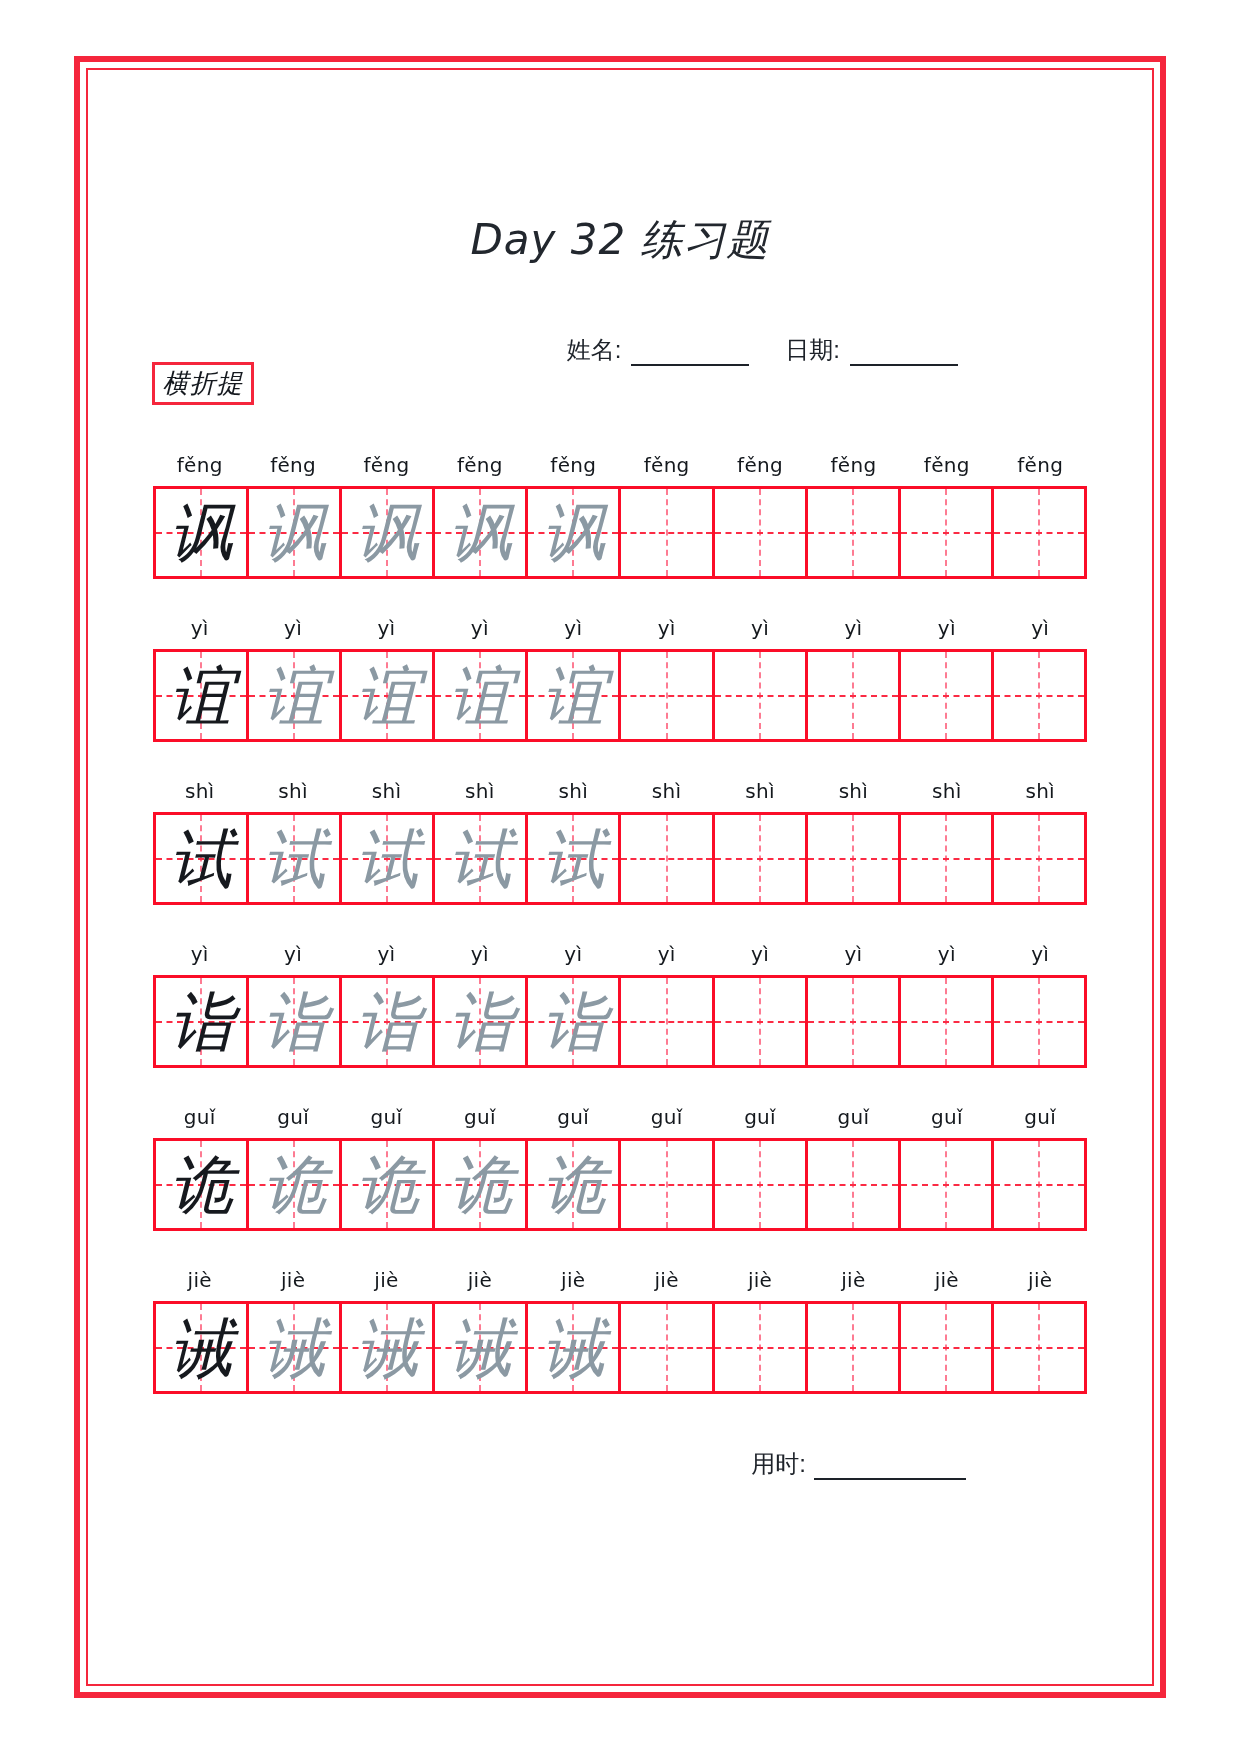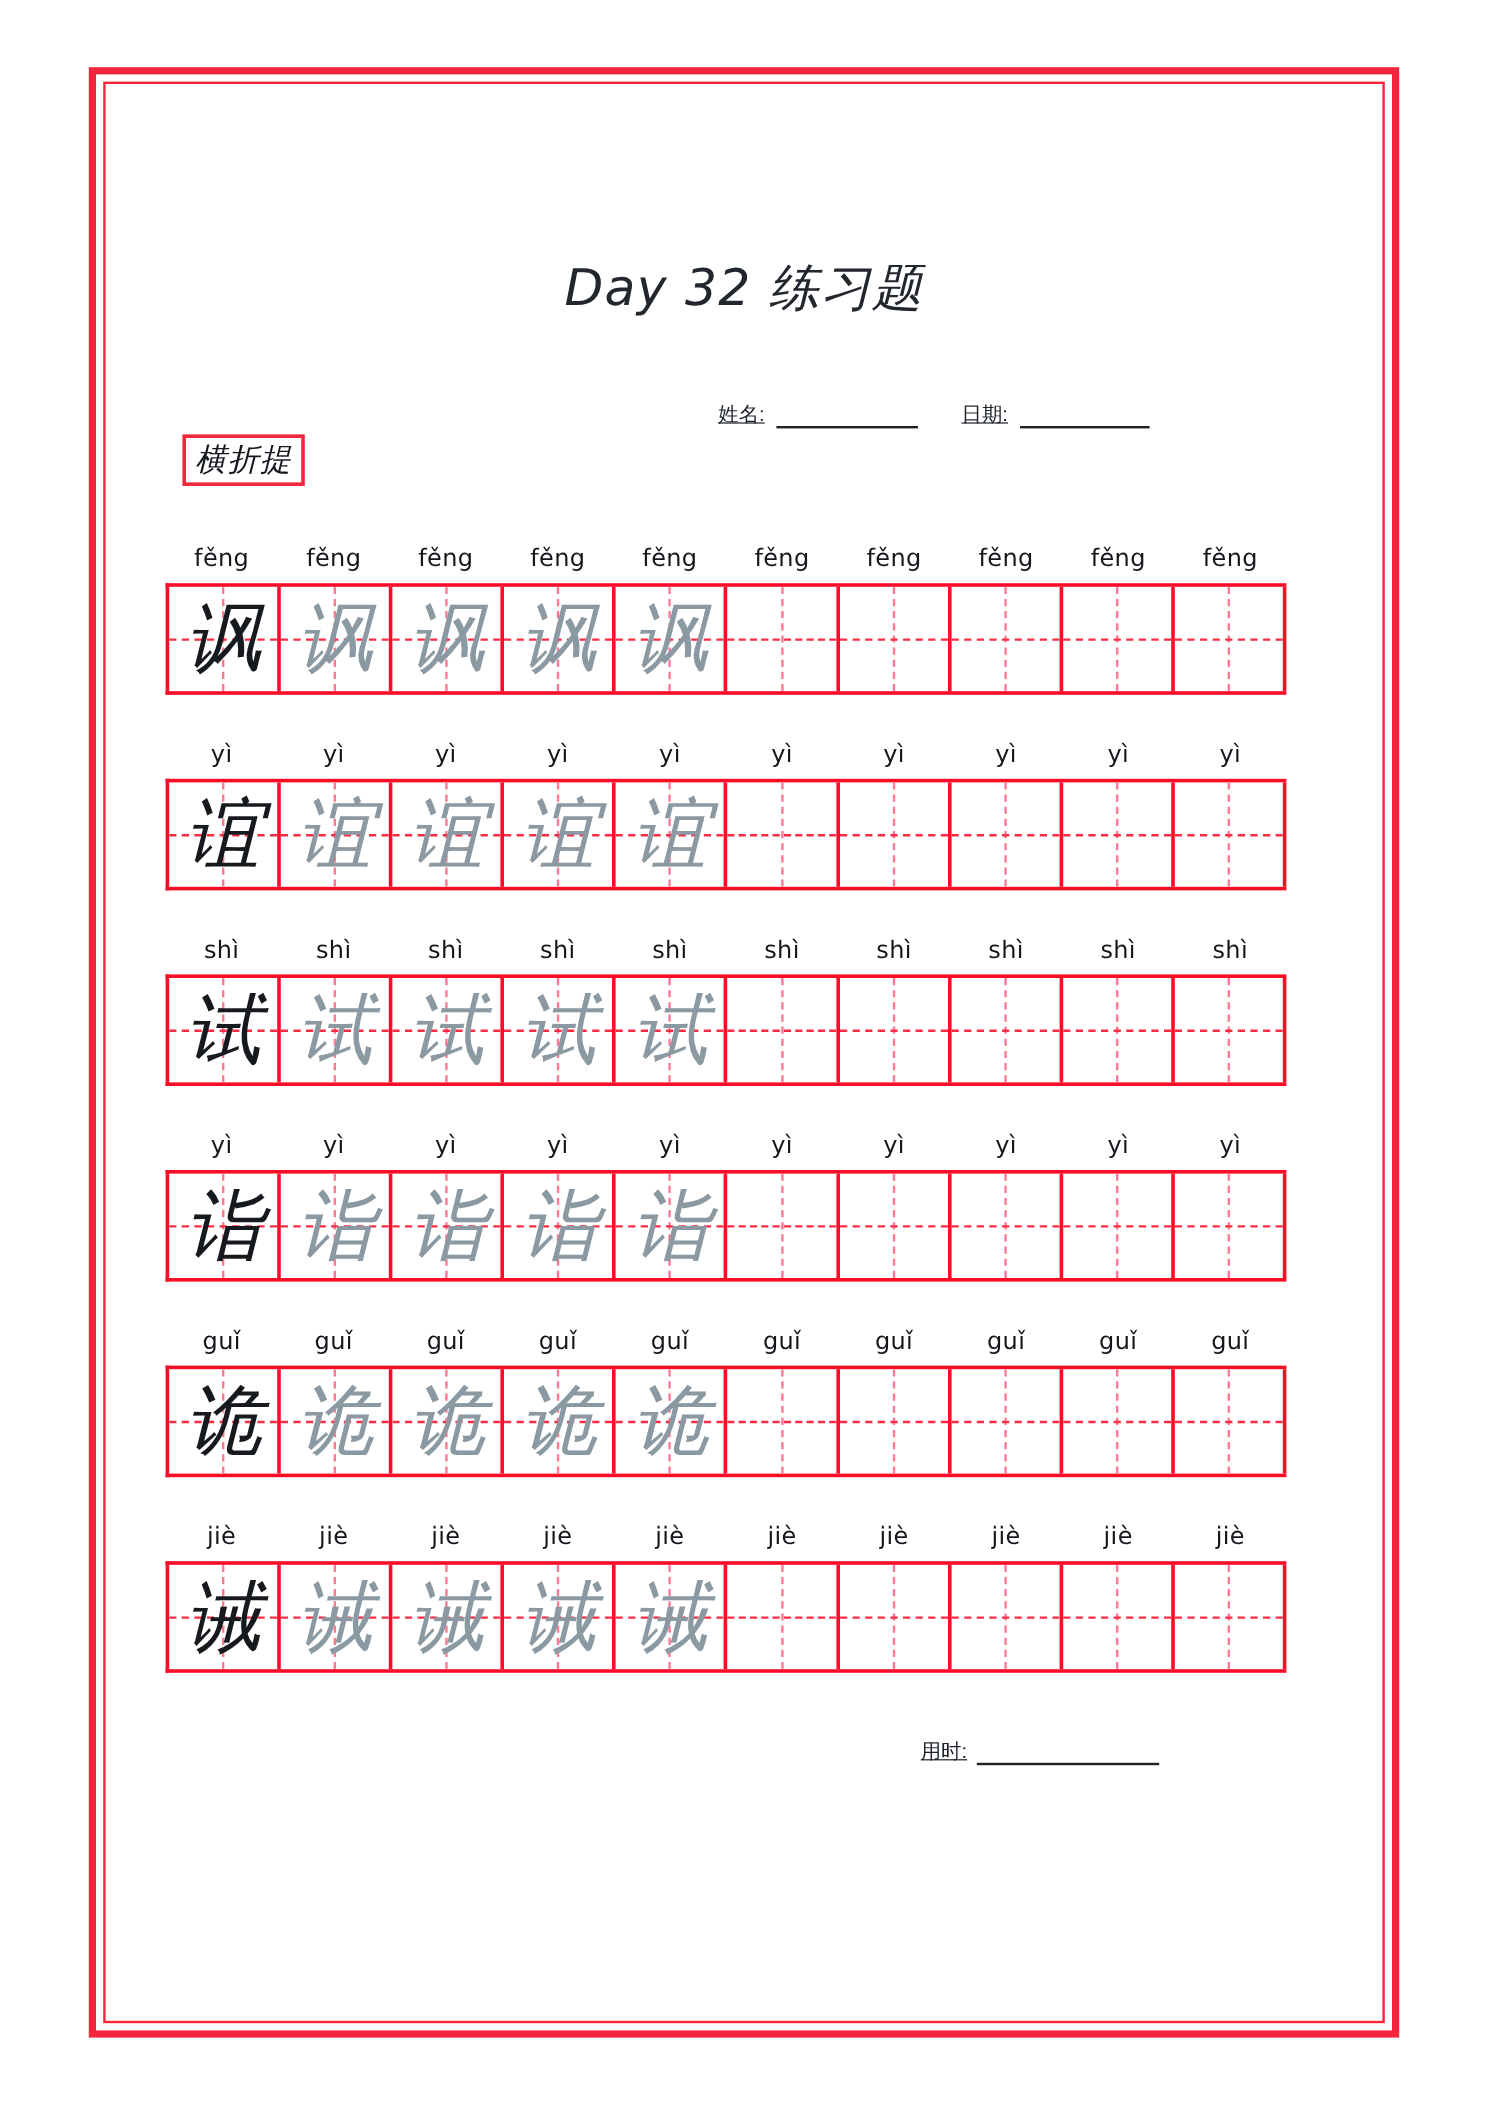--- a/index.html
+++ b/index.html
@@ -63,21 +63,21 @@
     position: absolute;
     right: 282px;
     top: 334px;
     display: flex;
     align-items: flex-end;
     gap: 10px;
     font-size: 21px;
     color: #1d2229;
     white-space: nowrap;
   }
-  .meta-label { font-size: 17px; text-decoration: underline; }
+  .meta-label { font-size: 24px; }
   .meta-blank {
     display: inline-block;
     border-bottom: 2px solid #1d2229;
     height: 20px;
   }
   .meta-blank.name-blank { width: 118px; }
   .meta-blank.date-blank { width: 108px; }
   .meta-gap { display: inline-block; width: 16px; }
 
   
@@ -97,21 +97,21 @@
     font-family: "DejaVu Serif", "Liberation Serif", serif;
     font-size: 26px;
     color: #15191f;
     font-style: italic;
     letter-spacing: 1px;
   }
 
   
   .rows {
     position: absolute;
-    left: 138px;
+    left: 153px;
     top: 444px;
     width: 934px;
   }
   .prow {
     position: relative;
     height: 163px;
   }
   .pinyin-line {
     display: flex;
     width: 934px;

